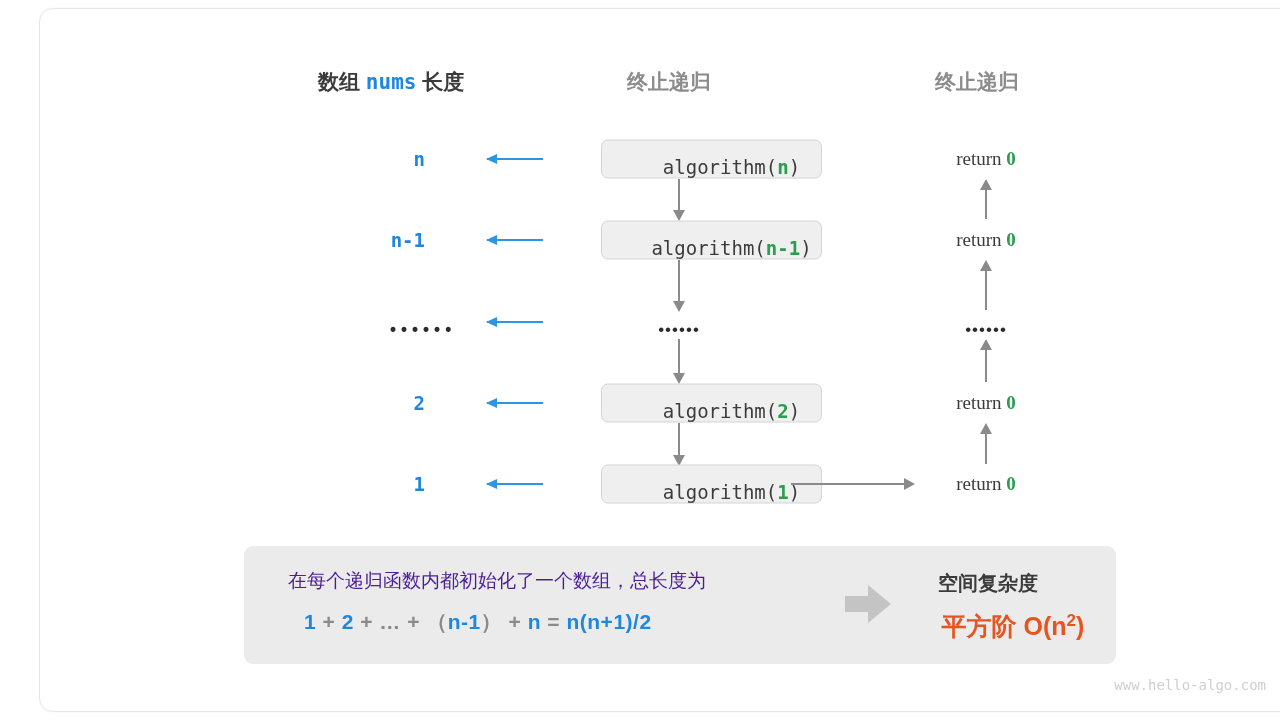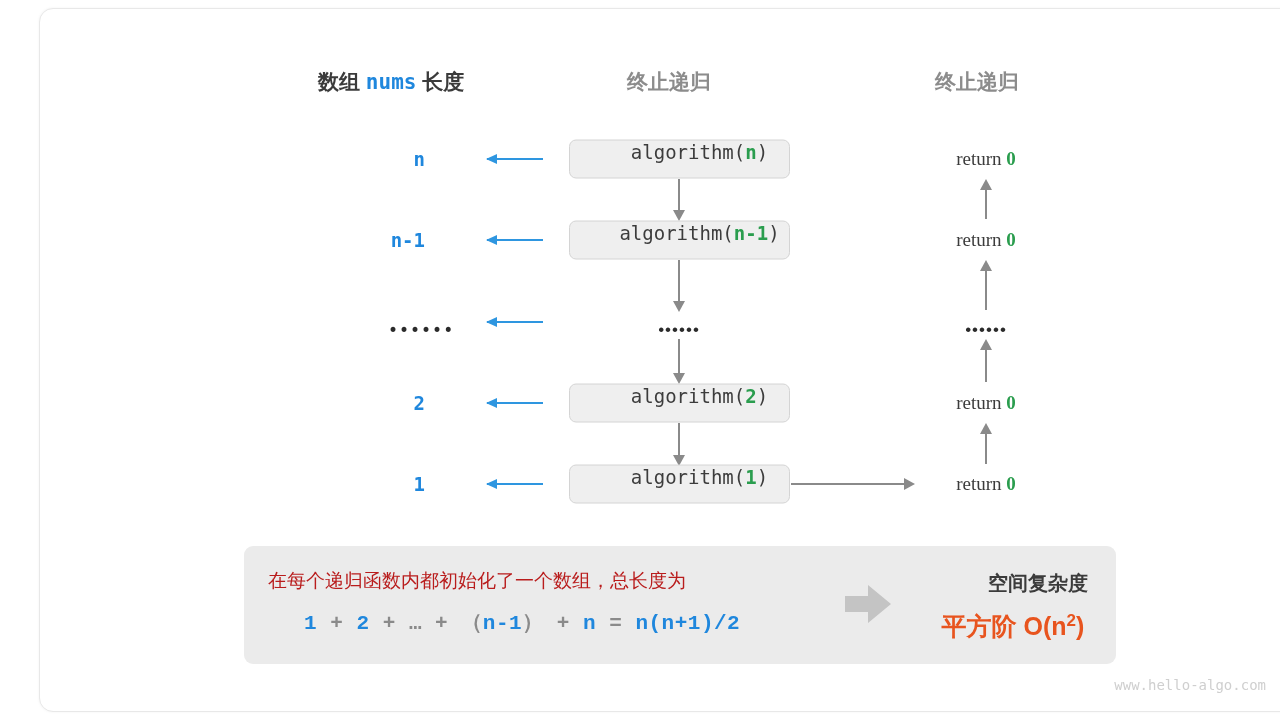--- a/index.html
+++ b/index.html
@@ -71,29 +71,29 @@
     width: 0; height: 0;
     transform: translateY(-50%);
     border-top: 5px solid transparent;
     border-bottom: 5px solid transparent;
     border-right: 11px solid #2e96e0;
   }
 
   
   .call-box {
     position: absolute;
-    left: 529px;
+    left: 561px;
     width: 221px;
     height: 39px;
     transform: translateY(-50%);
     background: #efefef;
     border: 1px solid #d4d4d4;
     border-radius: 7px;
     display: flex;
-    align-items: flex-start;
+    align-items: flex-end;
     justify-content: center;
     font-family: "DejaVu Sans Mono","Liberation Mono",monospace;
     font-size: 19px;
     color: #3c3c3c;
     white-space: nowrap;
     padding-left: 40px;
   }
   .call-box .arg { color: #2a9d4e; font-weight: bold; }
 
   
@@ -201,46 +201,46 @@
   
   #summary {
     position: absolute;
     left: 204px; top: 537px;
     width: 872px; height: 118px;
     background: #ebebeb;
     border-radius: 9px;
   }
   #sum-text {
     position: absolute;
-    left: 24px; top: 22px;
+    left: 44px; top: 22px;
     font-size: 19px;
-    color: #b91c1c;
+    color: #4c1d95;
     white-space: nowrap;
   }
   #sum-formula {
     position: absolute;
     left: 60px; top: 62px;
     font-size: 21px;
     font-weight: bold;
-    font-family: Liberation Mono, monospace;
+    font-family: Liberation Sans, sans-serif;
     color: #8a8a8a;
     white-space: nowrap;
     letter-spacing: 0.5px;
   }
   #sum-formula .b { color: #1f87dd; }
   #block-arrow {
     position: absolute;
     left: 601px; top: 37px;
     width: 46px; height: 42px;
   }
   #sum-title {
     position: absolute;
     left: 694px; top: 24px;
     width: 150px;
-    text-align: right;
+    text-align: left;
     font-size: 20px;
     font-weight: bold;
     color: #3b3b3b;
     white-space: nowrap;
   }
   #sum-value {
     position: absolute;
     left: 674px; top: 64px;
     width: 190px;
     text-align: center;

